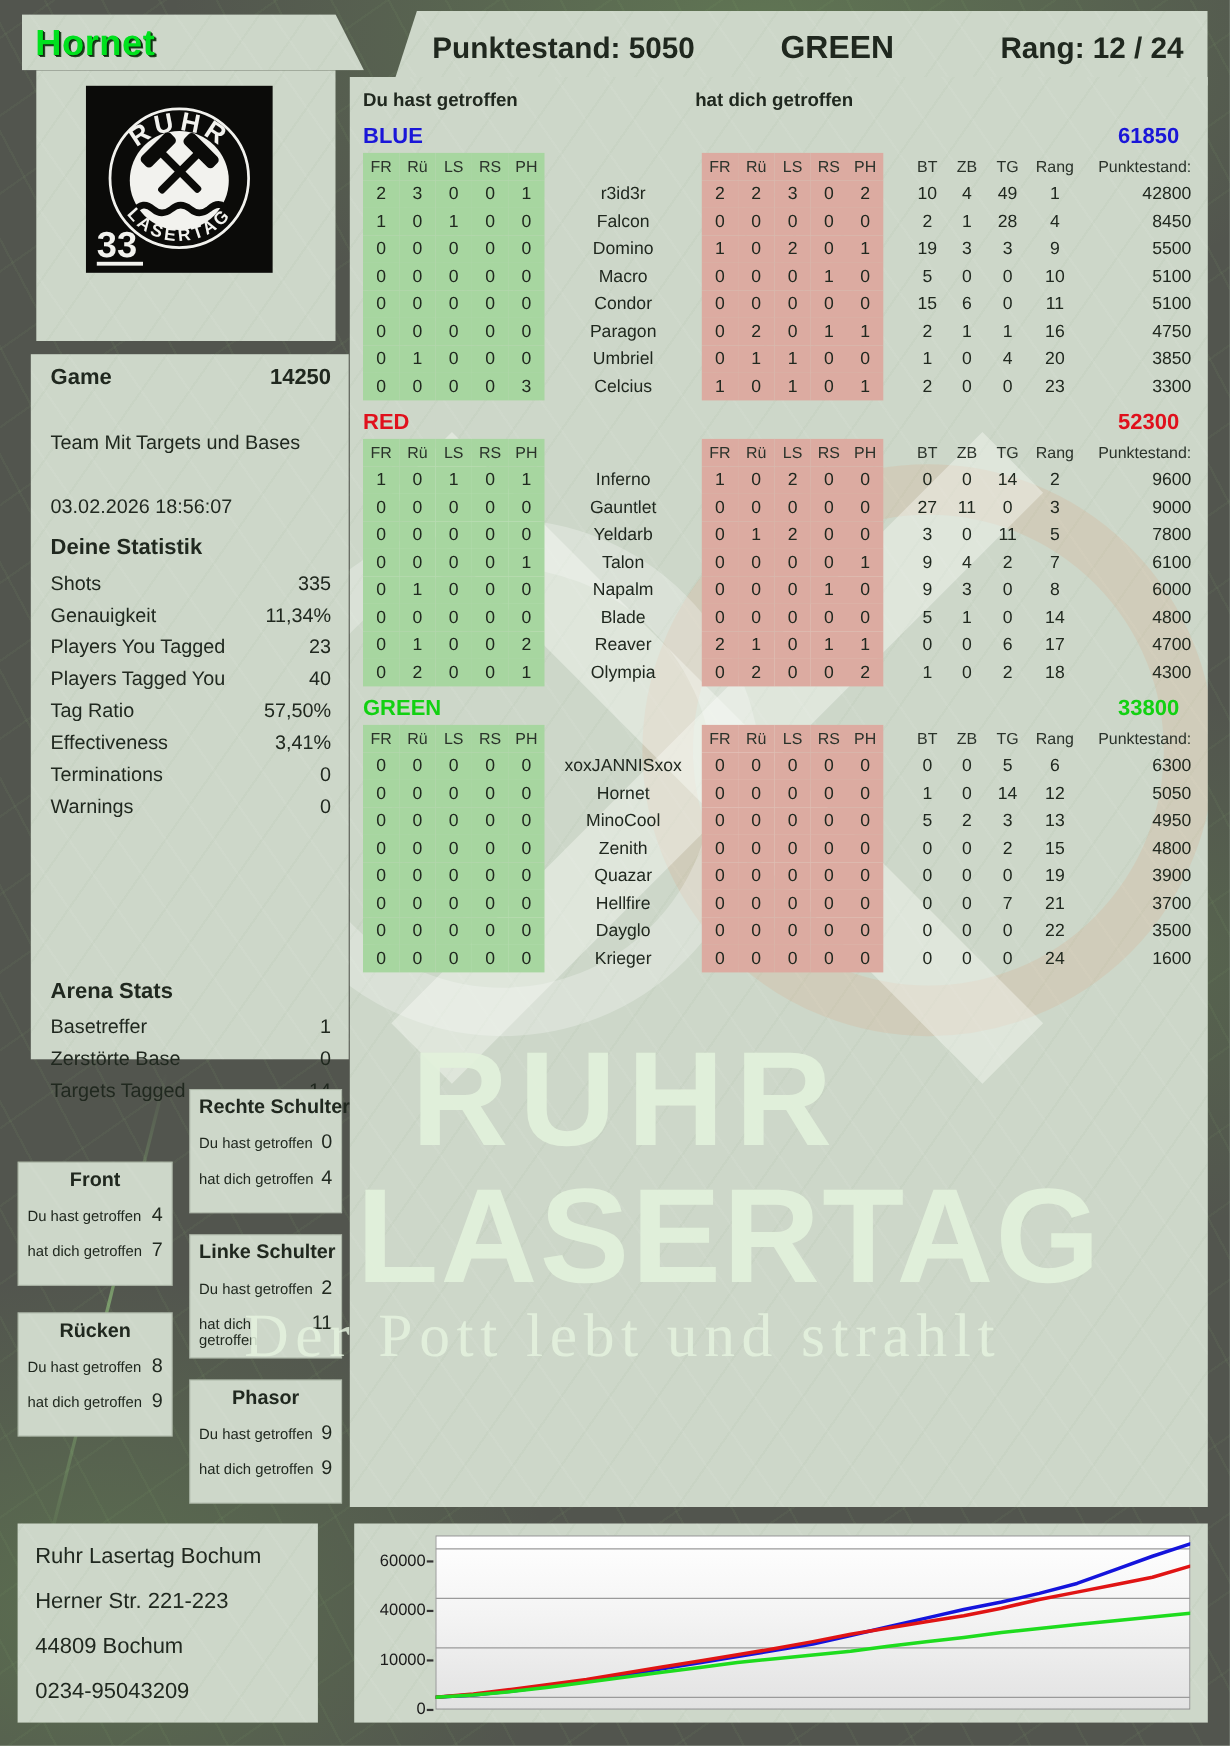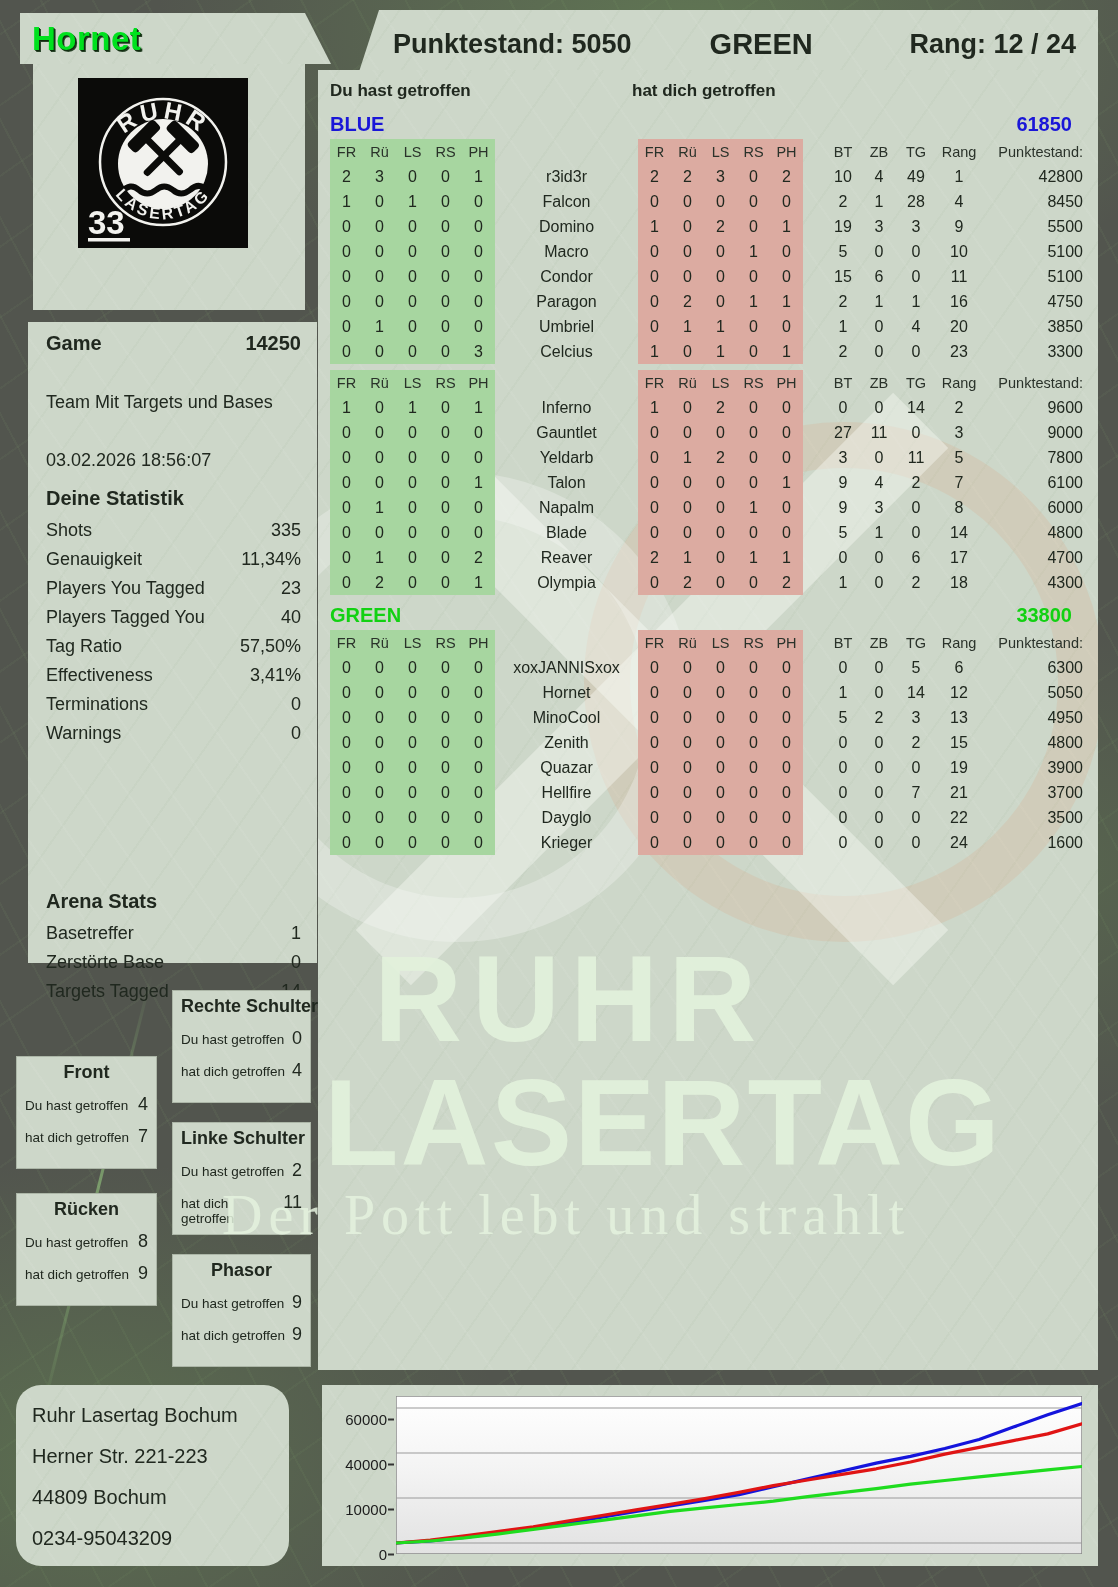--- a/index.html
+++ b/index.html
@@ -41,21 +41,21 @@
   
   .zone-col{position:absolute;display:flex;flex-direction:column;}
   #zones-left{left:16px;top:1056px;width:141px;gap:24px;}
   #zones-right{left:172px;top:990px;width:139px;gap:19px;}
   .zone{height:113px;box-sizing:border-box;padding:5px 8px 9px;border:1px solid rgba(95,105,90,.3);
     background:repeating-linear-gradient(55deg, transparent 0 34px, rgba(255,255,255,.05) 34px 36px),#cdd7c9;}
   .zone-title{text-align:center;font-size:18px;font-weight:700;margin-bottom:2px;white-space:nowrap;}
   .zrow{display:flex;justify-content:space-between;align-items:baseline;font-size:13.5px;margin-top:11px;}
   .zrow .zval{font-size:18px;}
   
-  .address-panel{left:16px;top:1385px;width:273px;height:181px;box-sizing:border-box;padding:10px 16px;border-radius:25px;}
+  .address-panel{left:16px;top:1385px;width:273px;height:181px;box-sizing:border-box;padding:10px 16px;}
   .addr-line{font-size:20px;line-height:41px;white-space:nowrap;}
   
   .chart-panel{left:322px;top:1385px;width:776px;height:181px;box-sizing:border-box;display:flex;padding:11px 16px 12px 0;}
   .yaxis{position:relative;width:74px;flex:none;}
   .ylab{position:absolute;right:2px;transform:translateY(-50%);font-size:15px;color:#1c1c1c;display:flex;align-items:center;gap:1px;white-space:nowrap;}
   .ylab::after{content:"";display:inline-block;width:6px;height:2px;background:#333;}
   .plot{flex:1;position:relative;}
   .plot svg{width:100%;height:100%;display:block;}
   
   .main-panel{left:318px;top:70px;width:780px;height:1300px;overflow:hidden;}
@@ -417,20 +417,24 @@
             <div class="c cr">1</div>
             <div class="c "></div>
             <div class="c ">2</div>
             <div class="c ">0</div>
             <div class="c ">0</div>
             <div class="c ">23</div>
             <div class="c r">3300</div>
           </div>
         </div>
         <div class="team-section">
+          <div class="team-head">
+            <span class="team-name" style="color: rgb(224, 16, 28);">RED</span>
+            <span class="team-score" style="color: rgb(224, 16, 28);">52300</span>
+          </div>
           <div class="team-grid">
             <div class="c cg h">FR</div>
             <div class="c cg h">Rü</div>
             <div class="c cg h">LS</div>
             <div class="c cg h">RS</div>
             <div class="c cg h">PH</div>
             <div class="c "></div>
             <div class="c cr h">FR</div>
             <div class="c cr h">Rü</div>
             <div class="c cr h">LS</div>

